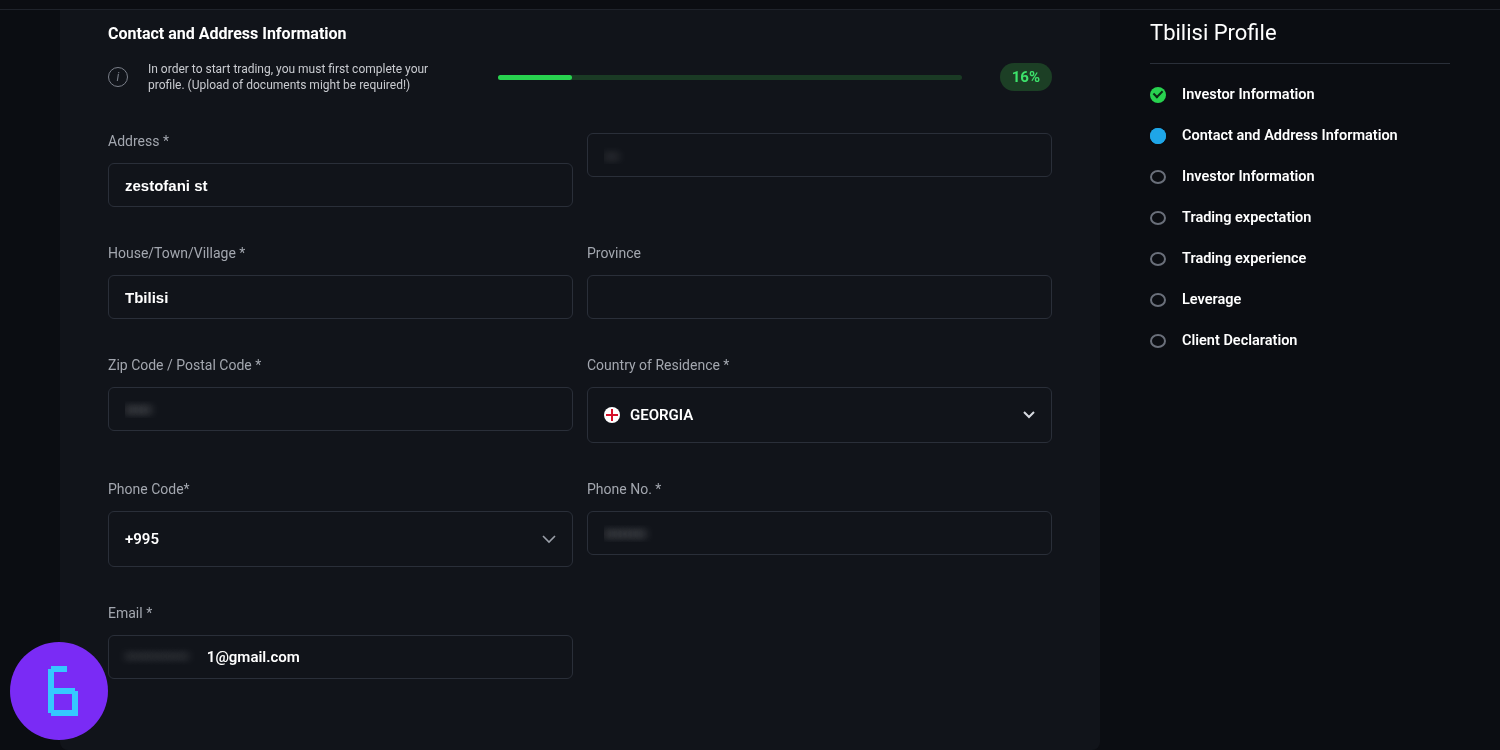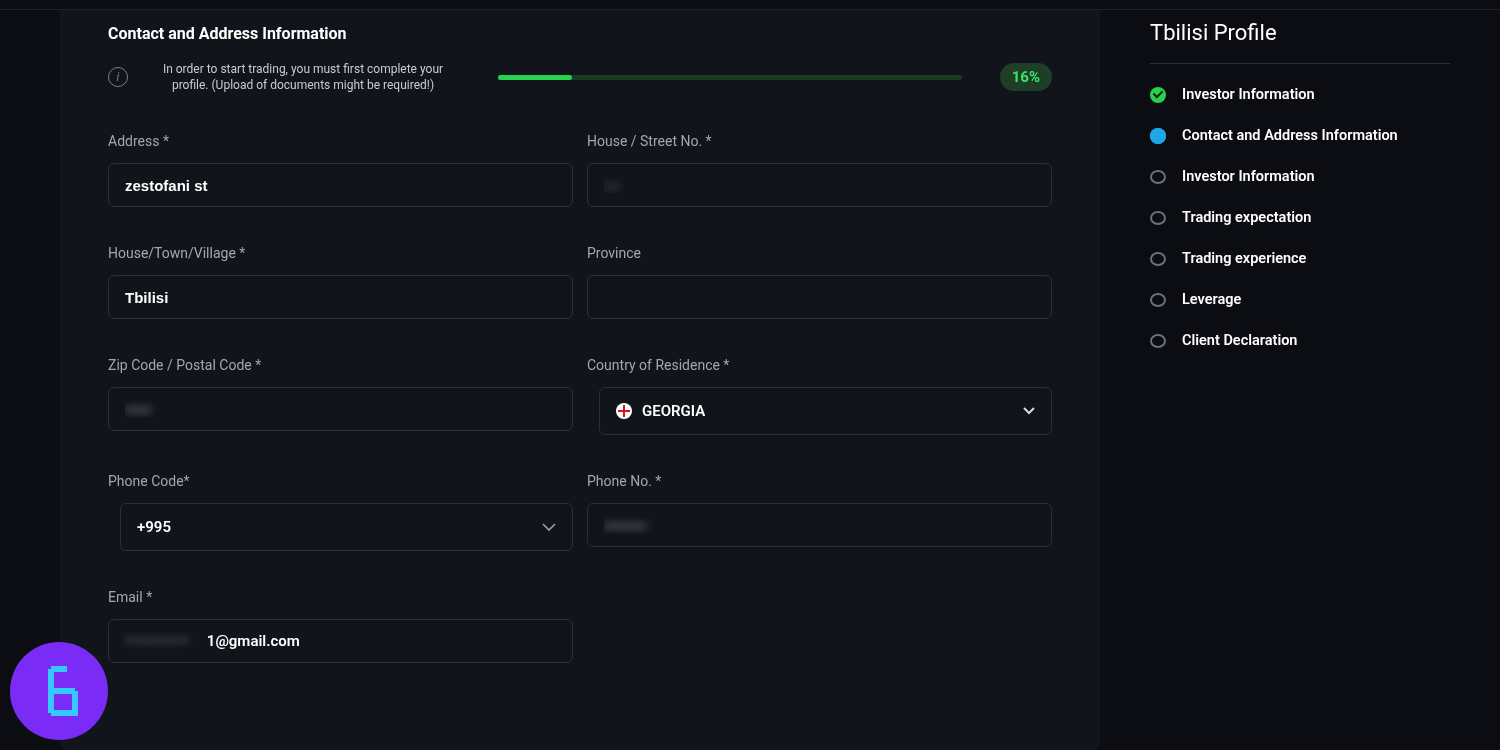--- a/index.html
+++ b/index.html
@@ -46,21 +46,20 @@
     color: #7a7f89;
     font-size: 12px;
     font-style: italic;
     flex: 0 0 20px;
   }
   .notice-text {
     font-size: 12px;
     color: #c9cbd0;
     line-height: 1.35;
     width: 310px;
-    text-align: center;
   }
   .progress {
     flex: 1;
     height: 5px;
     background: #1a3a24;
     border-radius: 3px;
     position: relative;
     margin-left: 20px;
   }
   .progress-fill {
@@ -97,33 +96,32 @@
     border-radius: 6px;
     padding: 0 16px;
     color: #fff;
     font-size: 15px;
     font-weight: 600;
     outline: none;
   }
   .input::placeholder { color: #fff; font-weight: 600; }
   .blurred { color: transparent; text-shadow: 0 0 10px rgba(255,255,255,0.6); }
   .select {
-    height: 48px;
+    height: 56px;
     background: #11141a;
     border: 1px solid #2a2f39;
     border-radius: 6px;
     padding: 0 16px;
     display: flex;
     align-items: center;
     justify-content: space-between;
     font-size: 15px;
     font-weight: 600;
     color: #fff;
     cursor: pointer;
-    margin-left: 12px;
   }
   .select-left { display: flex; align-items: center; gap: 10px; }
   .flag {
     width: 16px; height: 16px; border-radius: 50%;
     background: #fff;
     position: relative;
     flex: 0 0 16px;
   }
   .flag::before, .flag::after {
     content: ""; position: absolute; background: #d6112a;
@@ -199,21 +197,20 @@
     </div>
 
     <div class="form-grid">
 
       <div class="form-group">
         <span class="label">Address *</span>
         <input class="input" type="text" value="zestofani st" style="">
       </div>
 
       <div class="form-group">
-        <span class="label">House / Street No. *</span>
         <input class="input blurred" type="text" value="—" style="">
       </div>
 
       <div class="form-group">
         <span class="label">House/Town/Village *</span>
         <input class="input" type="text" value="Tbilisi" style="">
       </div>
 
       <div class="form-group">
         <span class="label">Province</span>

